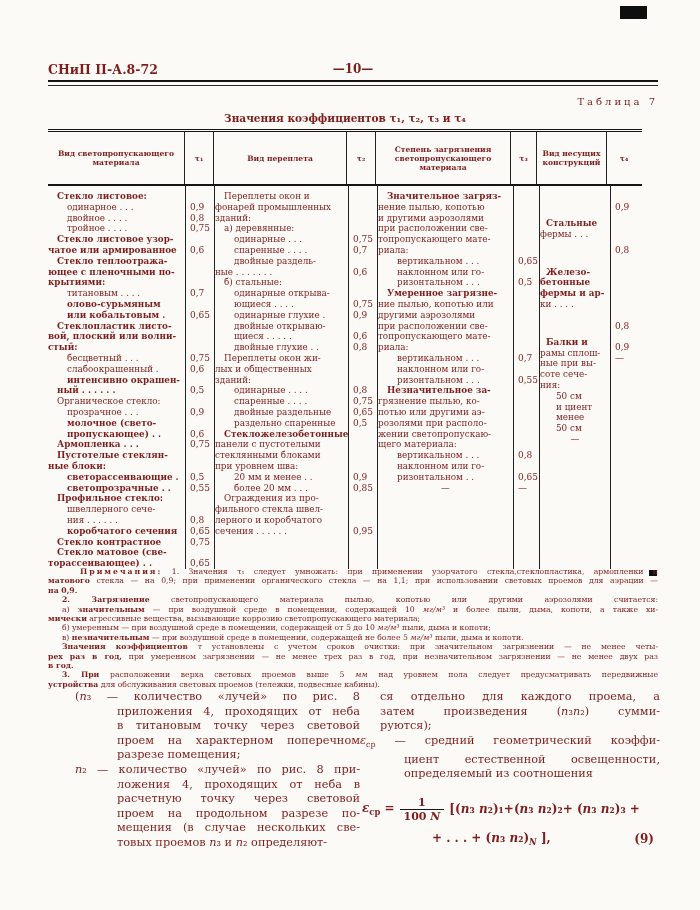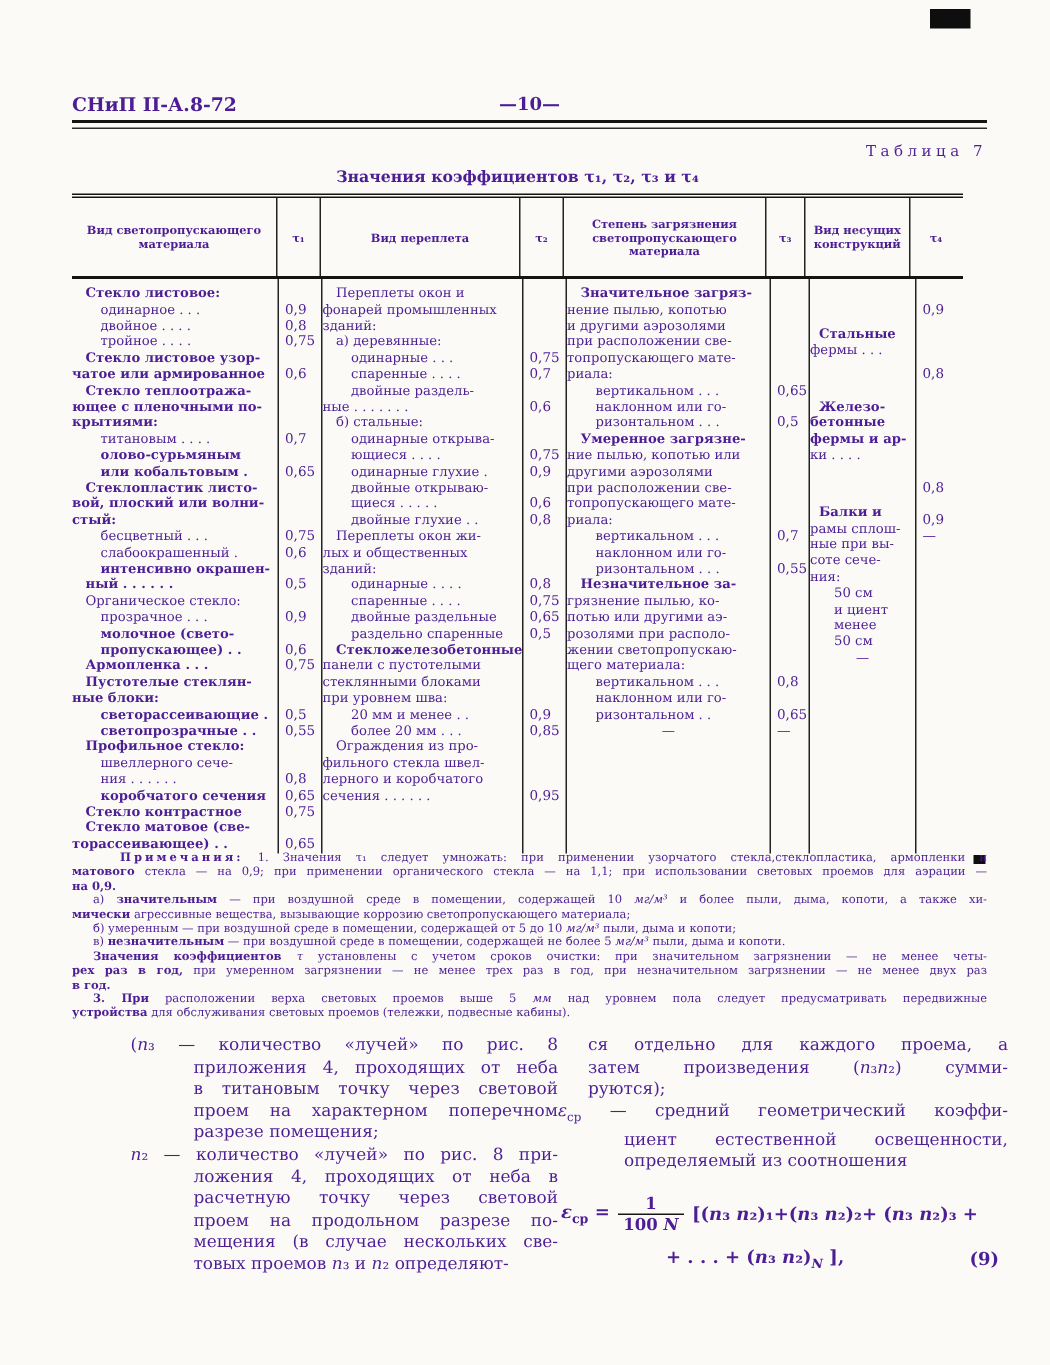--- a/index.html
+++ b/index.html
@@ -1,16 +1,16 @@
 <!DOCTYPE html>
 <html><head>
 <meta charset="utf-8">
 <style>
   html,body{margin:0;padding:0;background:#e8e6e0;}
-  .page{position:relative;width:700px;height:910px;background:#fbfaf6;color:#4c1d95;
+  .page{position:relative;width:700px;height:910px;background:#fbfaf6;color:#7f1d1d;
         font-family:"DejaVu Serif","Liberation Serif",serif;overflow:hidden;}
   .b{font-weight:bold;}
   .i{font-style:italic;}
   .sp{letter-spacing:2px;font-weight:bold;margin-left:18px;}
   sub{font-size:70%;}
 
   
   .phead{position:absolute;left:48px;right:42px;top:62px;height:16px;}
   .doccode{position:absolute;left:0;top:0;font-size:12.5px;font-weight:bold;}
   .pagenum{position:absolute;left:0;right:0;top:0;text-align:center;font-size:12px;font-weight:bold;}
@@ -48,21 +48,21 @@
   .p3 .tcol{width:135px;} .p3 .vcol{width:26px;}
   .p4 .tcol{width:70px;}  .p4 .vcol{width:34px;}
 
   
   .notes{position:absolute;left:48px;width:610px;top:567px;}
   .nline{font-size:7.7px;line-height:9.4px;white-space:nowrap;}
   .nline.just{white-space:normal;text-align:justify;text-align-last:justify;}
   .nline.nind{text-indent:14px;}
 
   
-  .cols{position:absolute;left:75px;top:690px;width:585px;display:flex;margin-left:12px;}
+  .cols{position:absolute;left:75px;top:690px;width:585px;display:flex;}
   .colL{width:285px;}
   .colR{width:300px;margin-left:0;}
   .bline{font-size:11.3px;line-height:14.6px;white-space:nowrap;}
   .bline.just{white-space:normal;text-align:justify;text-align-last:justify;}
   .bline.bind1{padding-left:42px;}
   .colR .bline.bind1{padding-left:20px;}
   .colR .hangcont{padding-left:44px;}
 
   .formula{position:relative;margin-top:14px;font-size:12px;padding-left:2px;font-weight:bold;}
   .f-row1{display:flex;align-items:center;}
@@ -352,20 +352,21 @@
             <div class="vln">—</div>
           </div>
         </div>
       </div>
   </div>
 
   <div class="notes" id="notes">
       <div class="nline nind just"><span class="sp">Примечания:</span><span> 1. Значения τ₁ следует умножать: при применении узорчатого стекла,стеклопластика, армопленки и</span></div>
       <div class="nline just"><span class="b">матового</span><span> стекла — на 0,9; при применении органического стекла — на 1,1;  при использовании световых проемов для аэрации —</span></div>
       <div class="nline"><span class="b">на 0,9.</span></div>
+      <div class="nline nind just"><span class="b">2.</span><span> </span><span class="b">Загрязнение</span><span> светопропускающего материала пылью, копотью или другими аэрозолями считается:</span></div>
       <div class="nline nind just"><span>а) </span><span class="b">значительным</span><span> — при воздушной среде в помещении, содержащей 10 </span><span class="i">мг/м³</span><span> и более пыли, дыма, копоти, а также хи-</span></div>
       <div class="nline"><span class="b">мически</span><span> агрессивные вещества, вызывающие коррозию светопропускающего материала;</span></div>
       <div class="nline nind"><span>б) умеренным — при воздушной среде в помещении, содержащей от 5 до 10 </span><span class="i">мг/м³</span><span> пыли, дыма и копоти;</span></div>
       <div class="nline nind"><span>в) </span><span class="b">незначительным</span><span> — при воздушной среде в помещении, содержащей не более 5 </span><span class="i">мг/м³</span><span> пыли, дыма и копоти.</span></div>
       <div class="nline nind just"><span class="b">Значения  коэффициентов  </span><span class="i">τ</span><span>  установлены  с  учетом  сроков   очистки:   при   значительном  загрязнении — не  менее  четы-</span></div>
       <div class="nline just"><span class="b">рех раз в год,</span><span> при умеренном   загрязнении — не менее трех раз в год, при незначительном загрязнении — не менее двух раз</span></div>
       <div class="nline"><span class="b">в год.</span></div>
       <div class="nline nind just"><span class="b">3. При</span><span> расположении верха световых проемов  выше 5 </span><span class="i">мм</span><span>  над   уровнем   пола   следует предусматривать  передвижные</span></div>
       <div class="nline"><span class="b">устройства</span><span> для обслуживания световых проемов (тележки, подвесные кабины).</span></div>
     </div>

